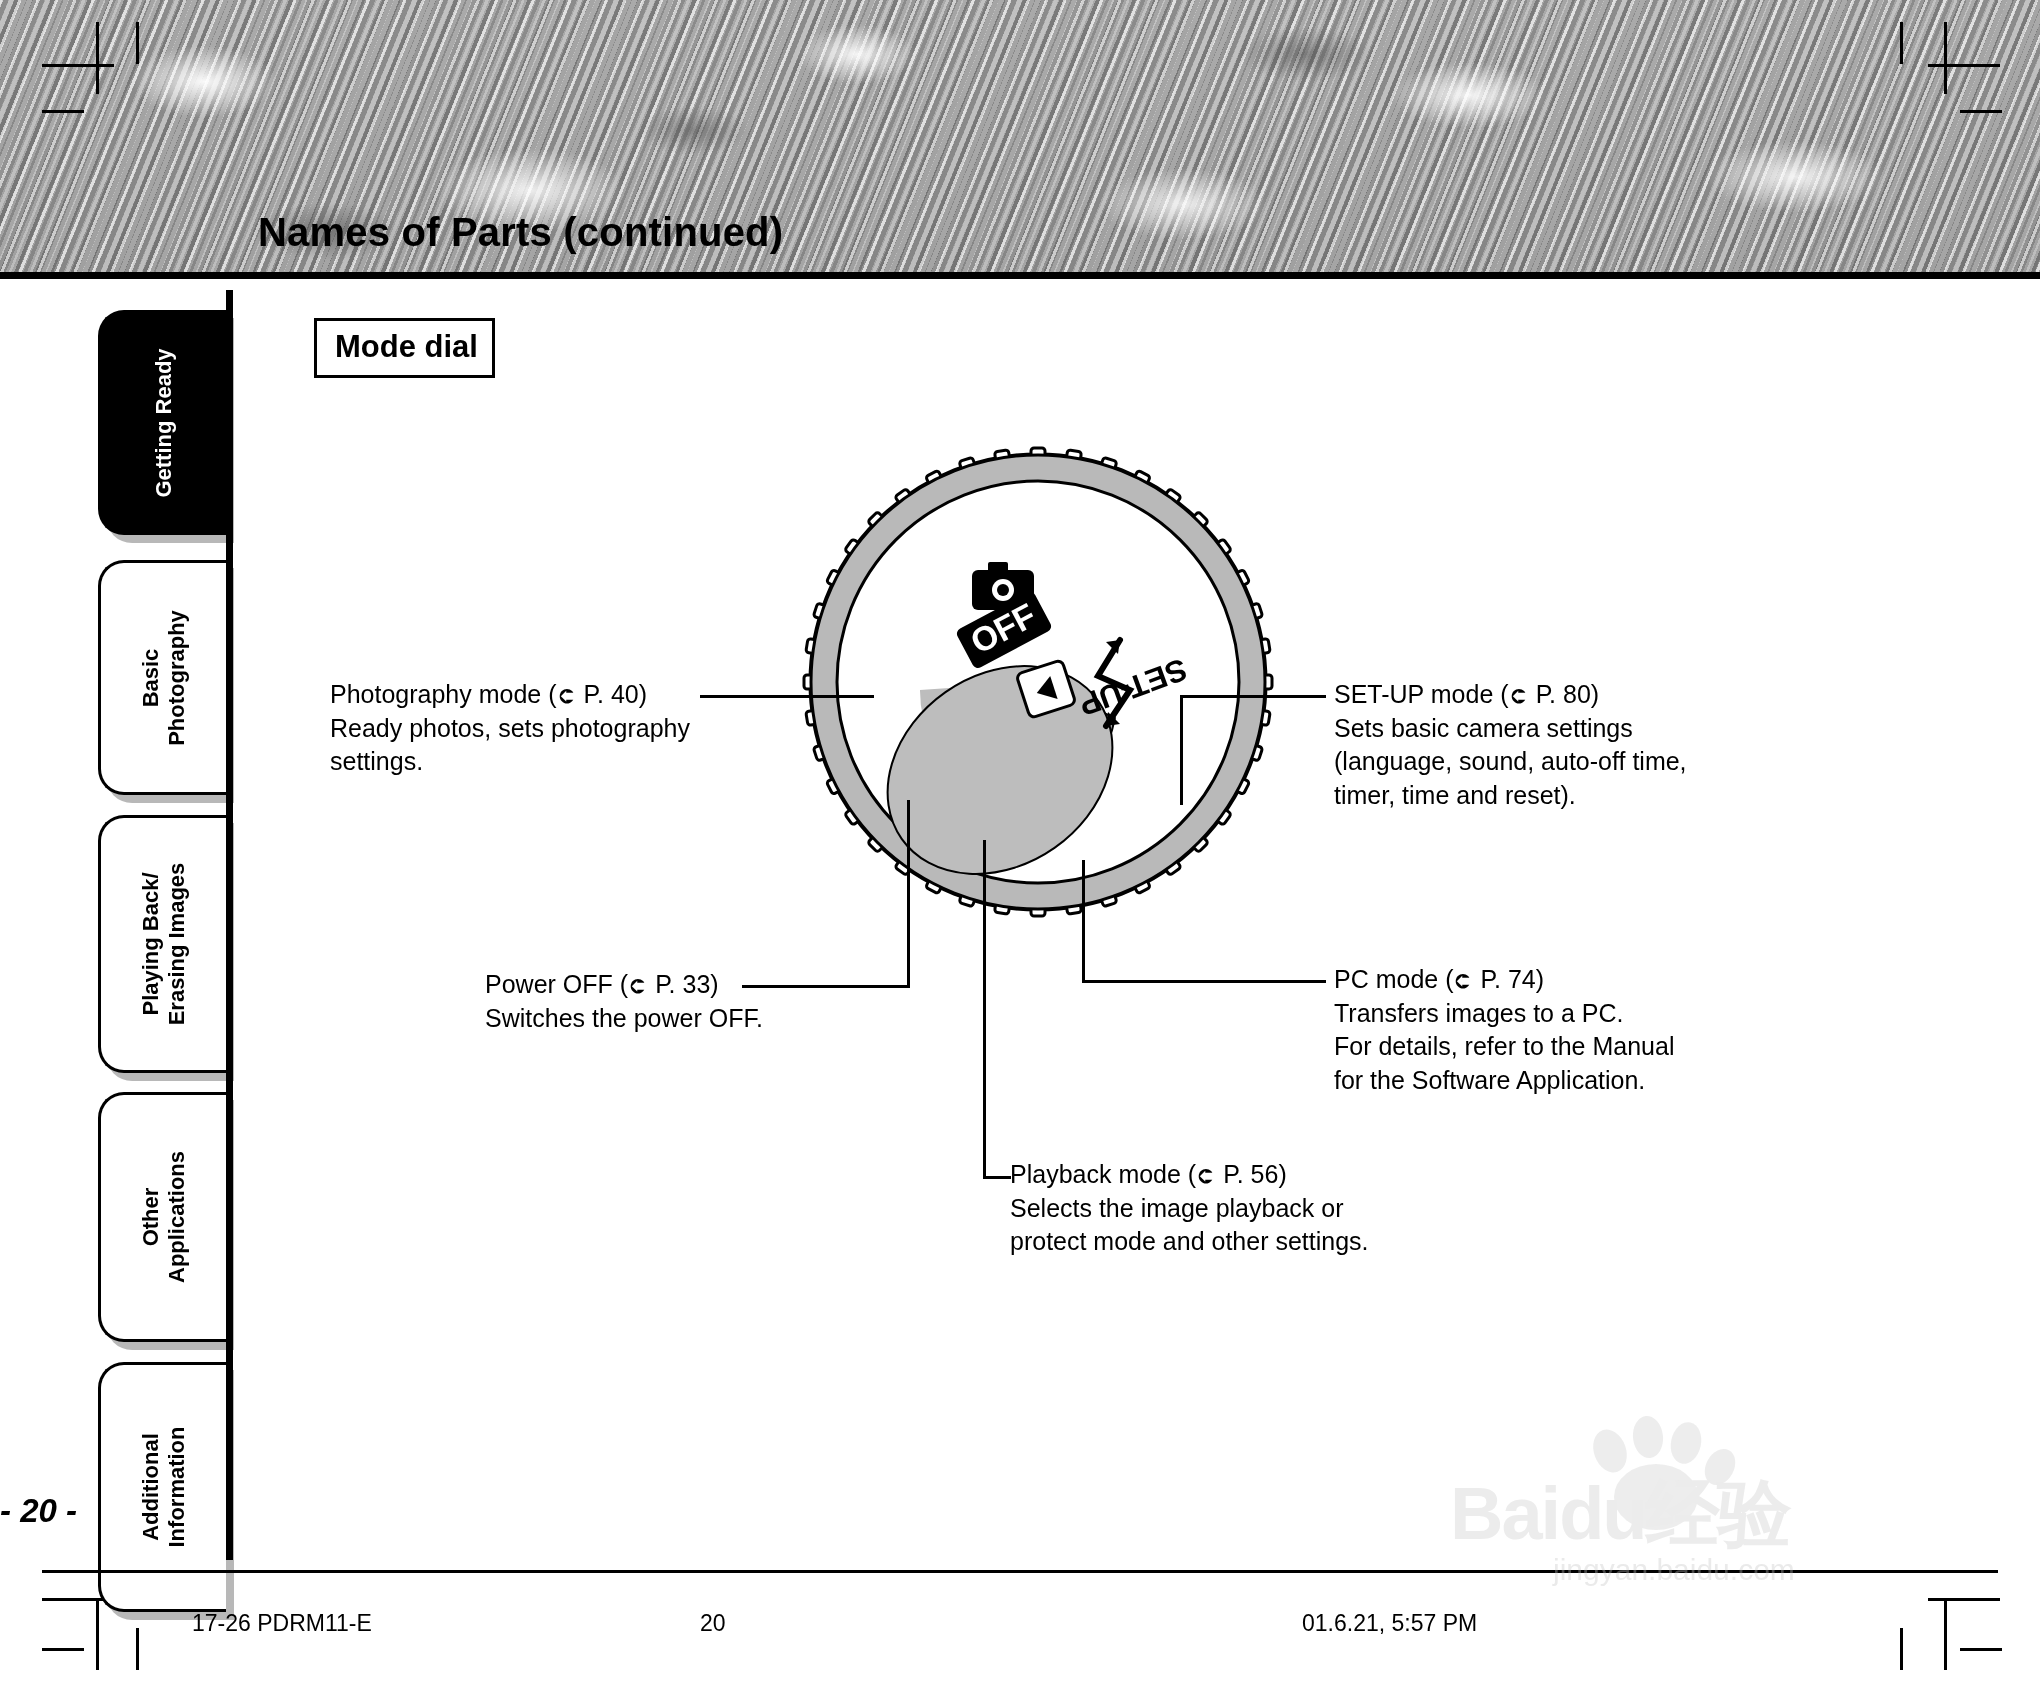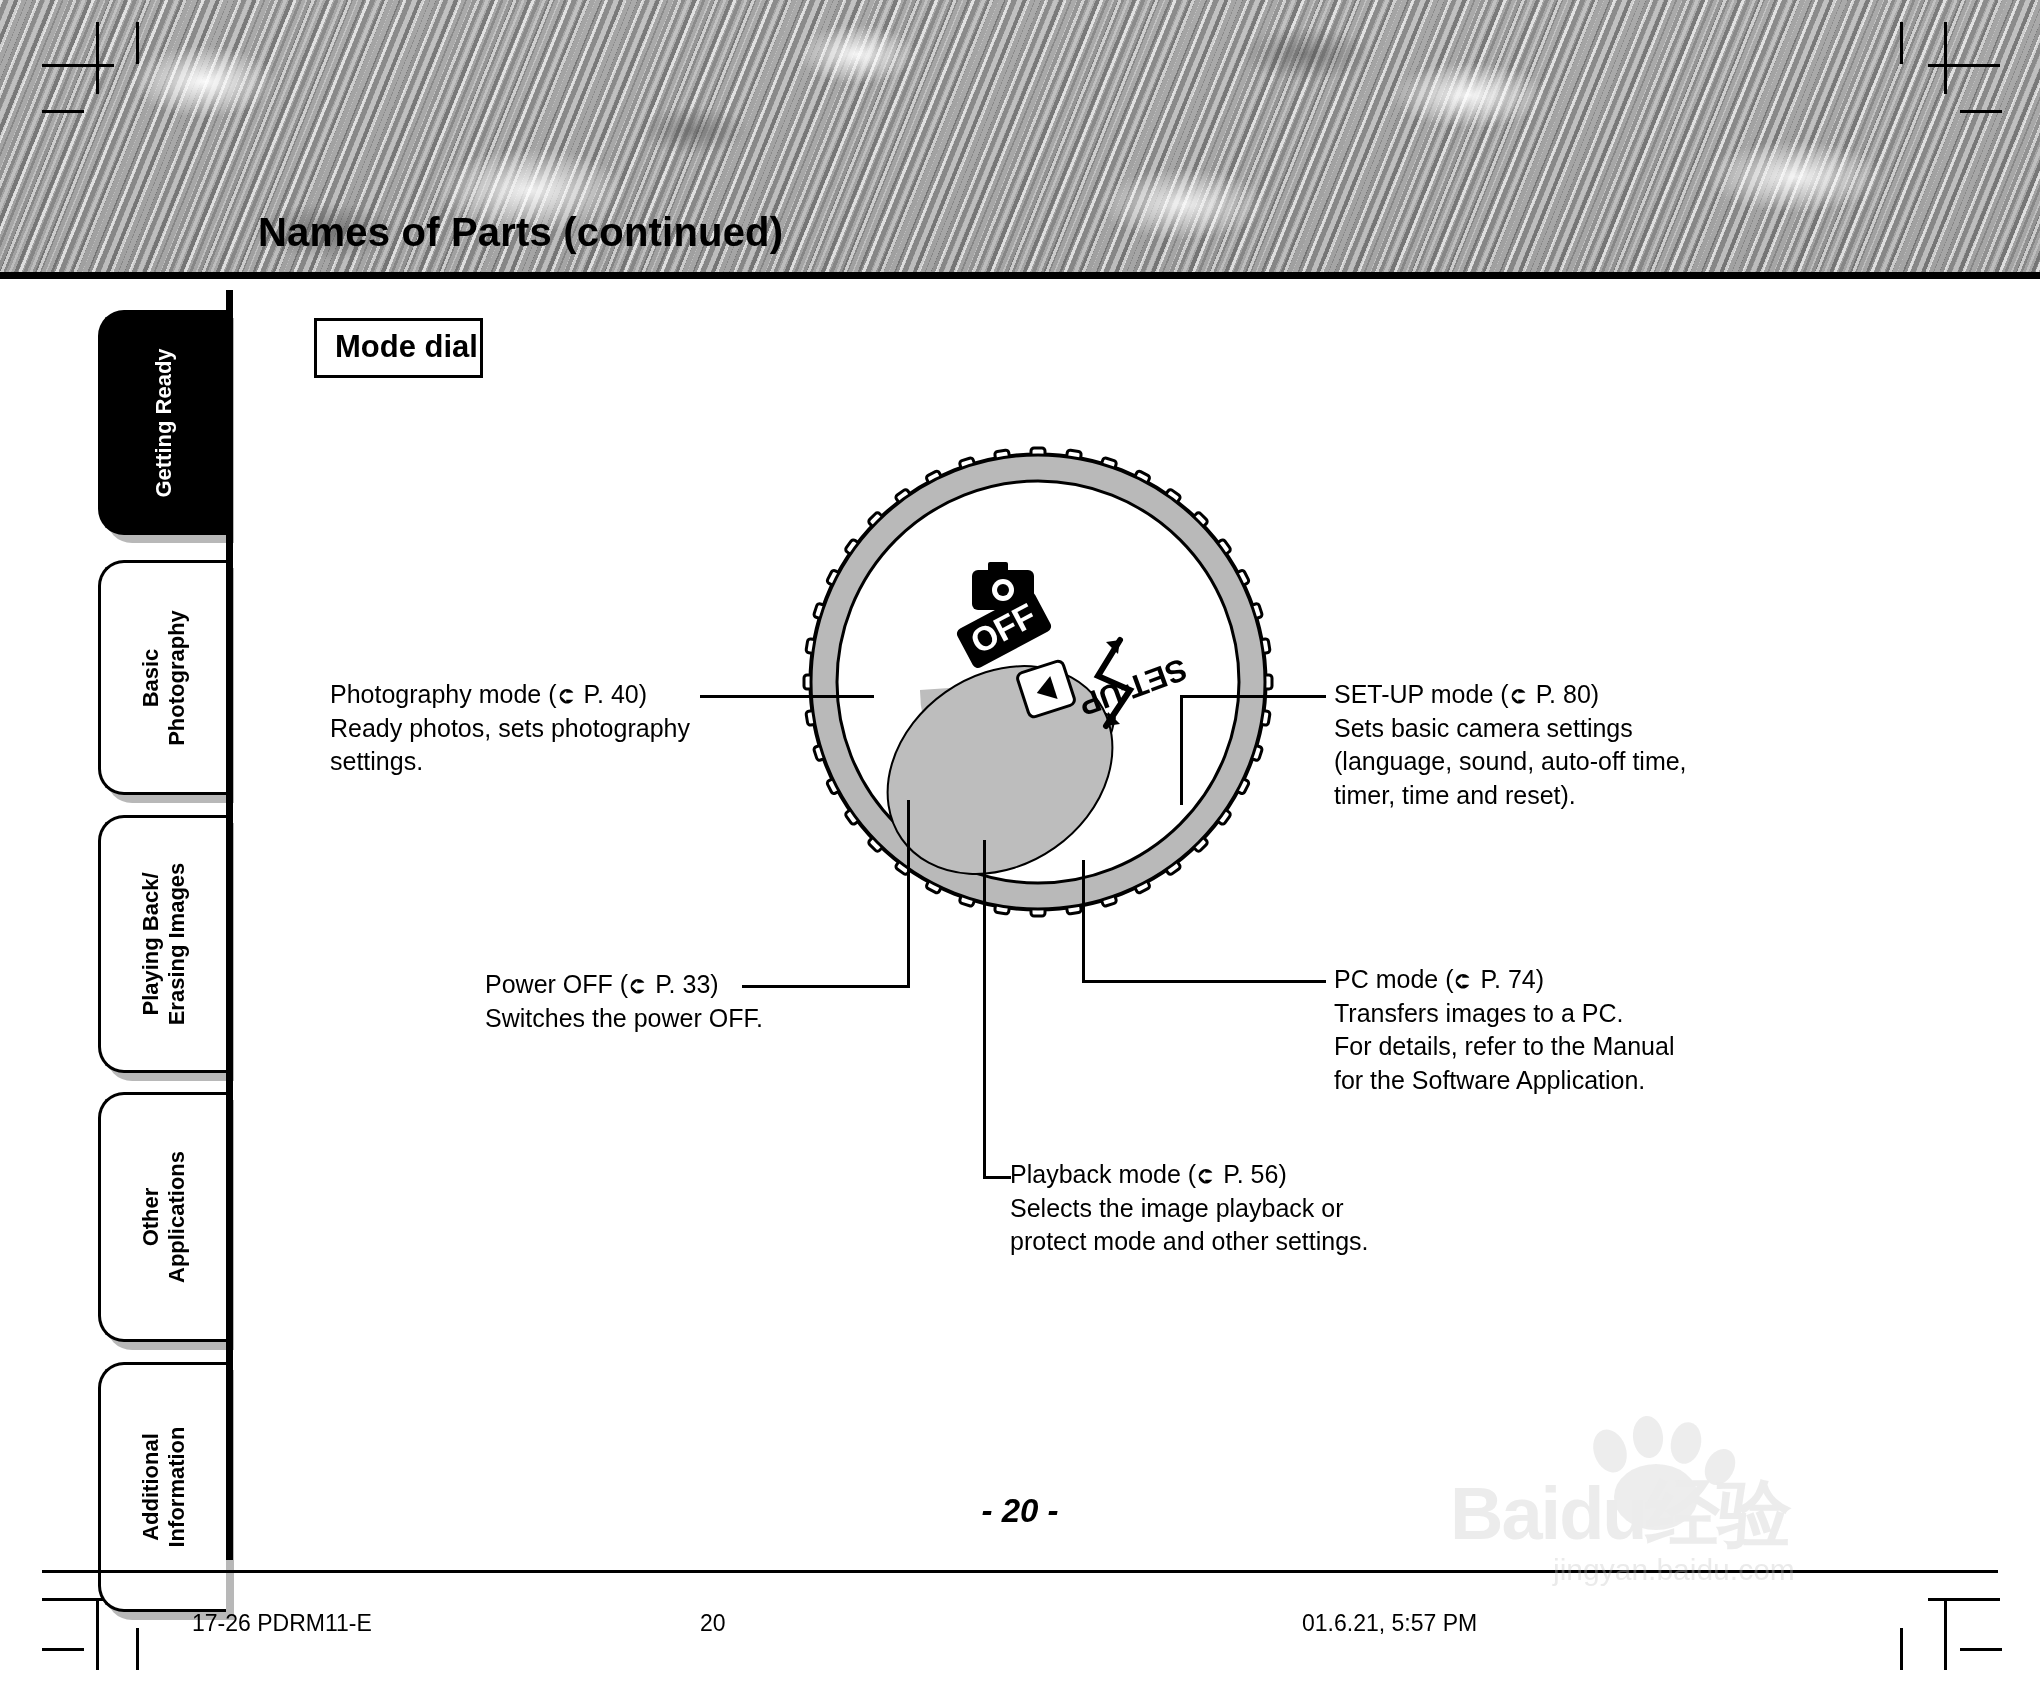--- a/index.html
+++ b/index.html
@@ -106,21 +106,21 @@
     height: 1270px;
     background: #000;
   }
 
   
   .mode-dial-box {
     position: absolute;
     left: 314px;
     top: 318px;
     border: 3px solid #000;
-    padding: 8px 2px 10px 18px;
+    padding: 8px 14px 10px 18px;
     font-size: 31px;
     font-weight: bold;
     color: #000;
     background: #fff;
   }
 
   
   .dial-wrap {
     position: absolute;
     left: 800px;
@@ -148,21 +148,21 @@
     position: absolute;
     background: #000;
   }
 
   
   .page-number {
     position: absolute;
     left: 0;
     top: 1492px;
     width: 2040px;
-    text-align: center;
+    text-align: left;
     font-size: 33px;
     font-weight: bold;
     font-style: italic;
     color: #000;
   }
   .footer-rule {
     position: absolute;
     left: 42px;
     top: 1570px;
     width: 1956px;

